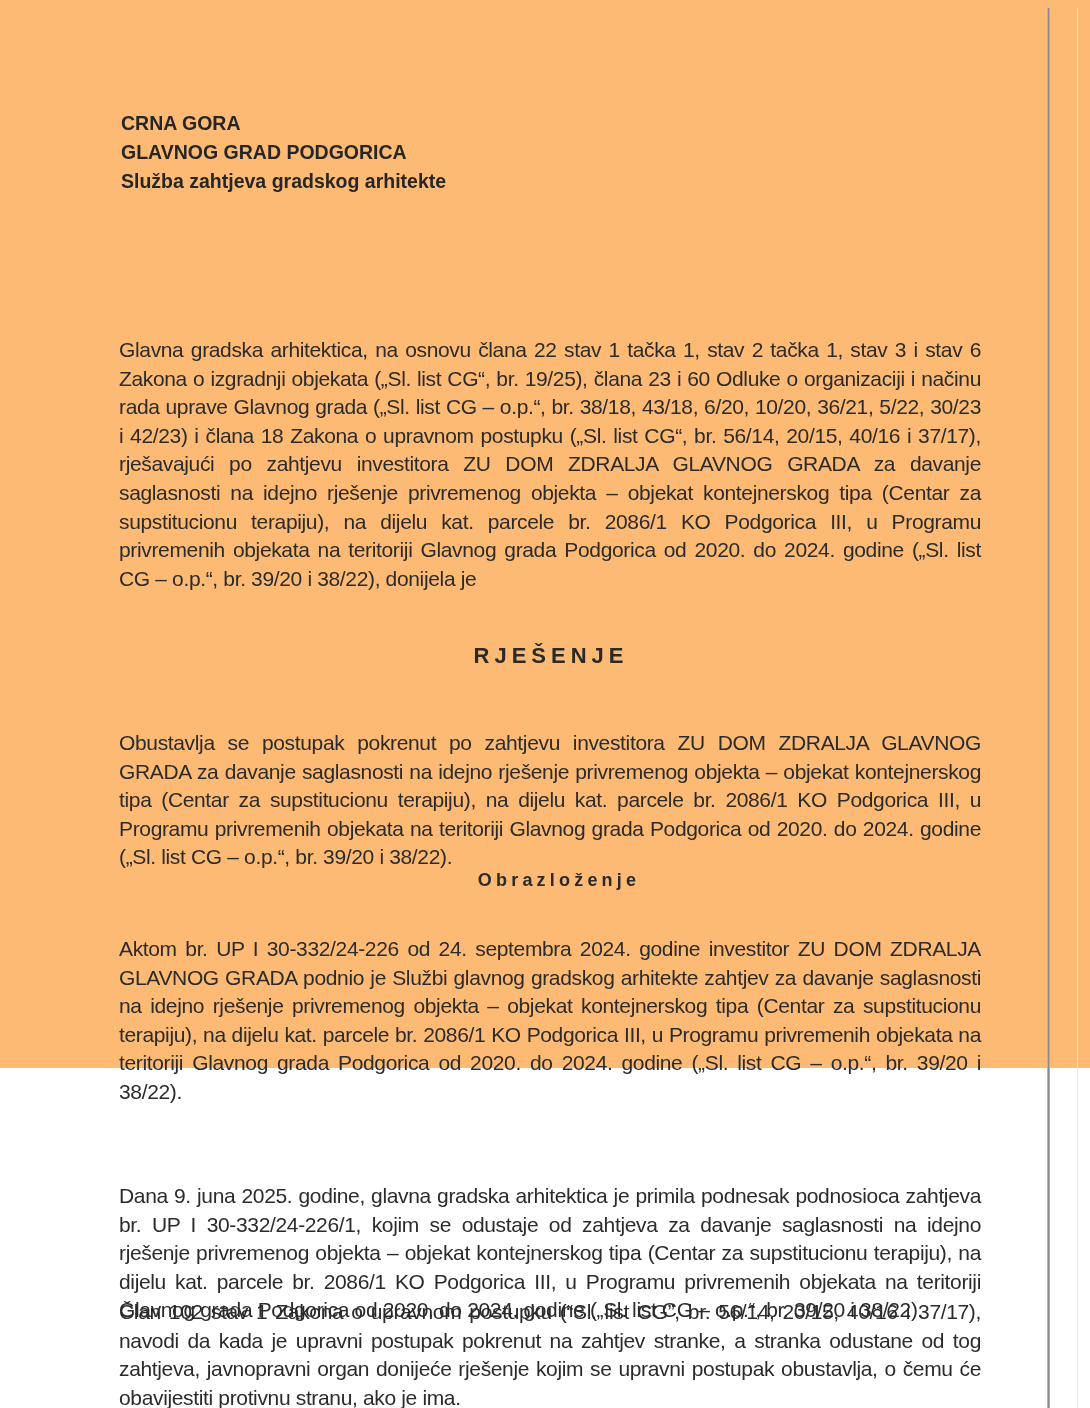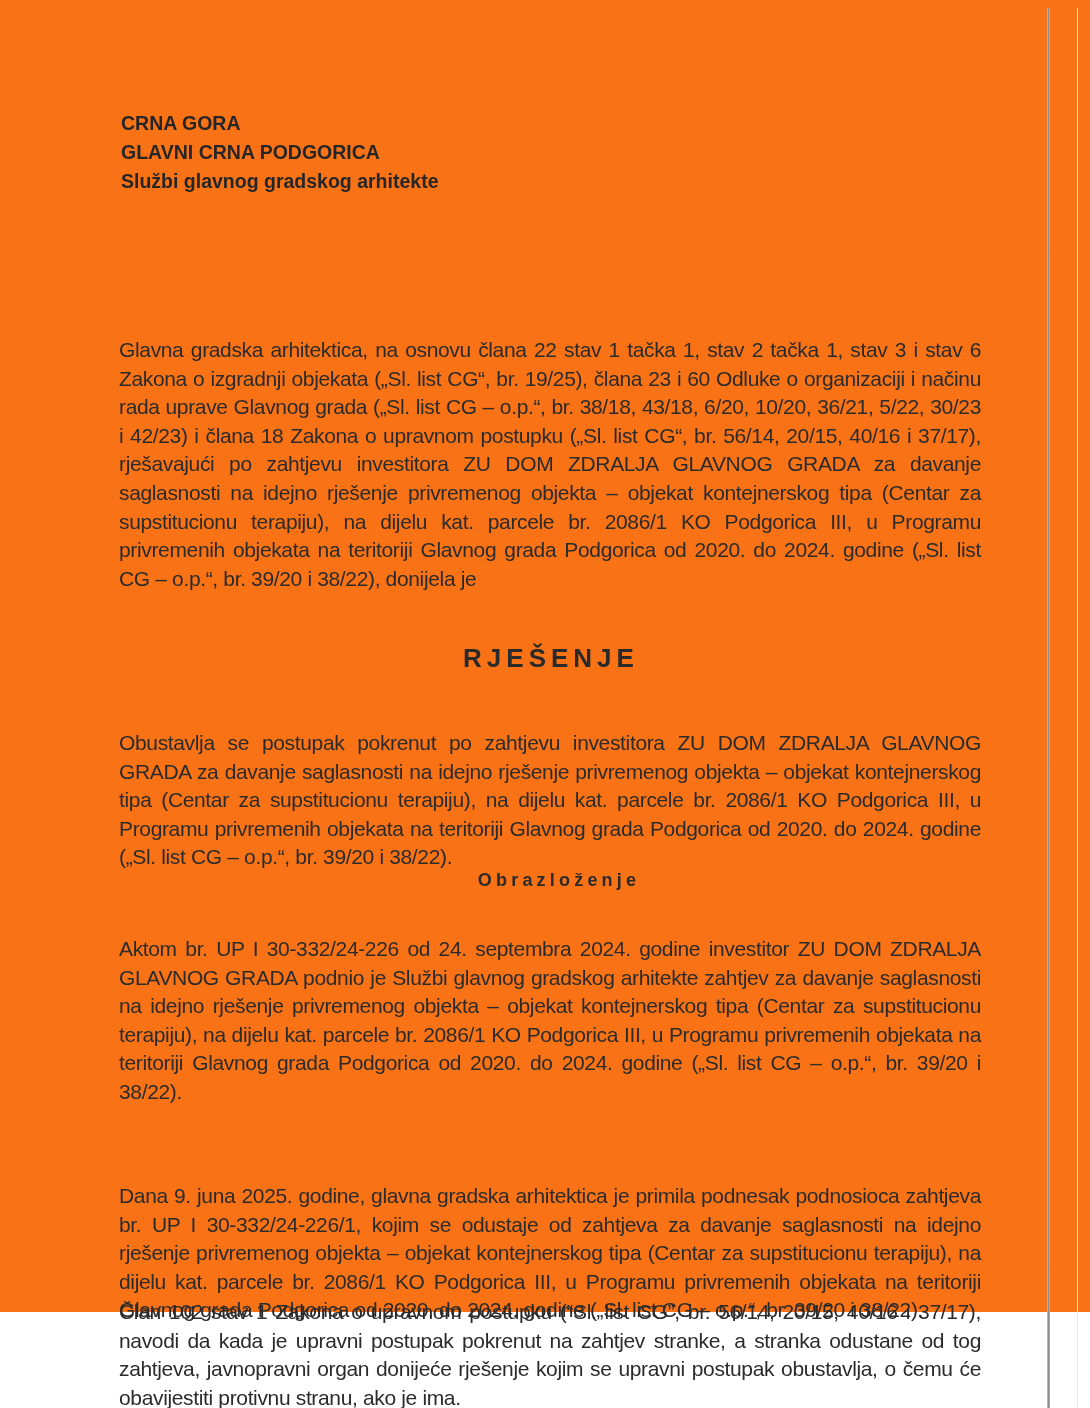--- a/index.html
+++ b/index.html
@@ -12,22 +12,22 @@
       height: 1408px;
       position: relative;
       overflow: hidden;
       font-family: "Liberation Sans", sans-serif;
       color: #2a2a2a;
     }
     .page {
       position: absolute;
       left: 0; top: 0;
       width: 1090px;
-      height: 1312px;
-      background: #f97316;
+      height: 1068px;
+      background: #fdba74;
     }
     .scan-edge {
       position: absolute;
       top: 8px;
       left: 1047px;
       width: 3px;
       height: 1400px;
       background: linear-gradient(to right, #c9c4c8, #8e8a8f, #bdb8bd);
     }
     .scan-edge-2 {
@@ -74,21 +74,21 @@
     .heading {
       position: absolute;
       left: 0;
       width: 1090px;
       text-align: center;
       font-weight: bold;
       color: #2a2a2a;
     }
     .h-decision {
       top: 643px;
-      font-size: 26px;
+      font-size: 22px;
       letter-spacing: 5px;
       padding-left: 12px;
       box-sizing: border-box;
     }
     .h-explain {
       top: 870px;
       font-size: 18px;
       letter-spacing: 4.2px;
       padding-left: 28px;
       box-sizing: border-box;
@@ -97,22 +97,22 @@
   </style>
 </head>
 <body>
 
 <div class="page">
   <div class="scan-edge"></div>
   <div class="scan-edge-2"></div>
 
   <div class="header">
     <span class="line">CRNA GORA</span>
-    <span class="line">GLAVNI CRNA PODGORICA</span>
-    <span class="line">Službi glavnog gradskog arhitekte</span>
+    <span class="line">GLAVNOG GRAD PODGORICA</span>
+    <span class="line">Služba zahtjeva gradskog arhitekte</span>
   </div>
 
   <div class="meta">
   </div>
 
   <div class="para p-intro">Glavna gradska arhitektica, na osnovu člana 22 stav 1 tačka 1, stav 2 tačka 1, stav 3 i stav 6 Zakona o izgradnji objekata („Sl. list CG“, br. 19/25), člana 23 i 60 Odluke o organizaciji i načinu rada uprave Glavnog grada („Sl. list CG – o.p.“, br. 38/18, 43/18, 6/20, 10/20, 36/21, 5/22, 30/23 i 42/23) i člana 18 Zakona o upravnom postupku („Sl. list CG“, br. 56/14, 20/15, 40/16 i 37/17), rješavajući po zahtjevu investitora ZU DOM ZDRALJA GLAVNOG GRADA za davanje saglasnosti na idejno rješenje privremenog objekta – objekat kontejnerskog tipa (Centar za supstitucionu terapiju), na dijelu kat. parcele br. 2086/1 KO Podgorica III, u Programu privremenih objekata na teritoriji Glavnog grada Podgorica od 2020. do 2024. godine („Sl. list CG – o.p.“, br. 39/20 i 38/22), donijela je</div>
 
   <div class="heading h-decision">RJEŠENJE</div>
 
   <div class="para p-decision">Obustavlja se postupak pokrenut po zahtjevu investitora ZU DOM ZDRALJA GLAVNOG GRADA za davanje saglasnosti na idejno rješenje privremenog objekta – objekat kontejnerskog tipa (Centar za supstitucionu terapiju), na dijelu kat. parcele br. 2086/1 KO Podgorica III, u Programu privremenih objekata na teritoriji Glavnog grada Podgorica od 2020. do 2024. godine („Sl. list CG – o.p.“, br. 39/20 i 38/22).</div>

